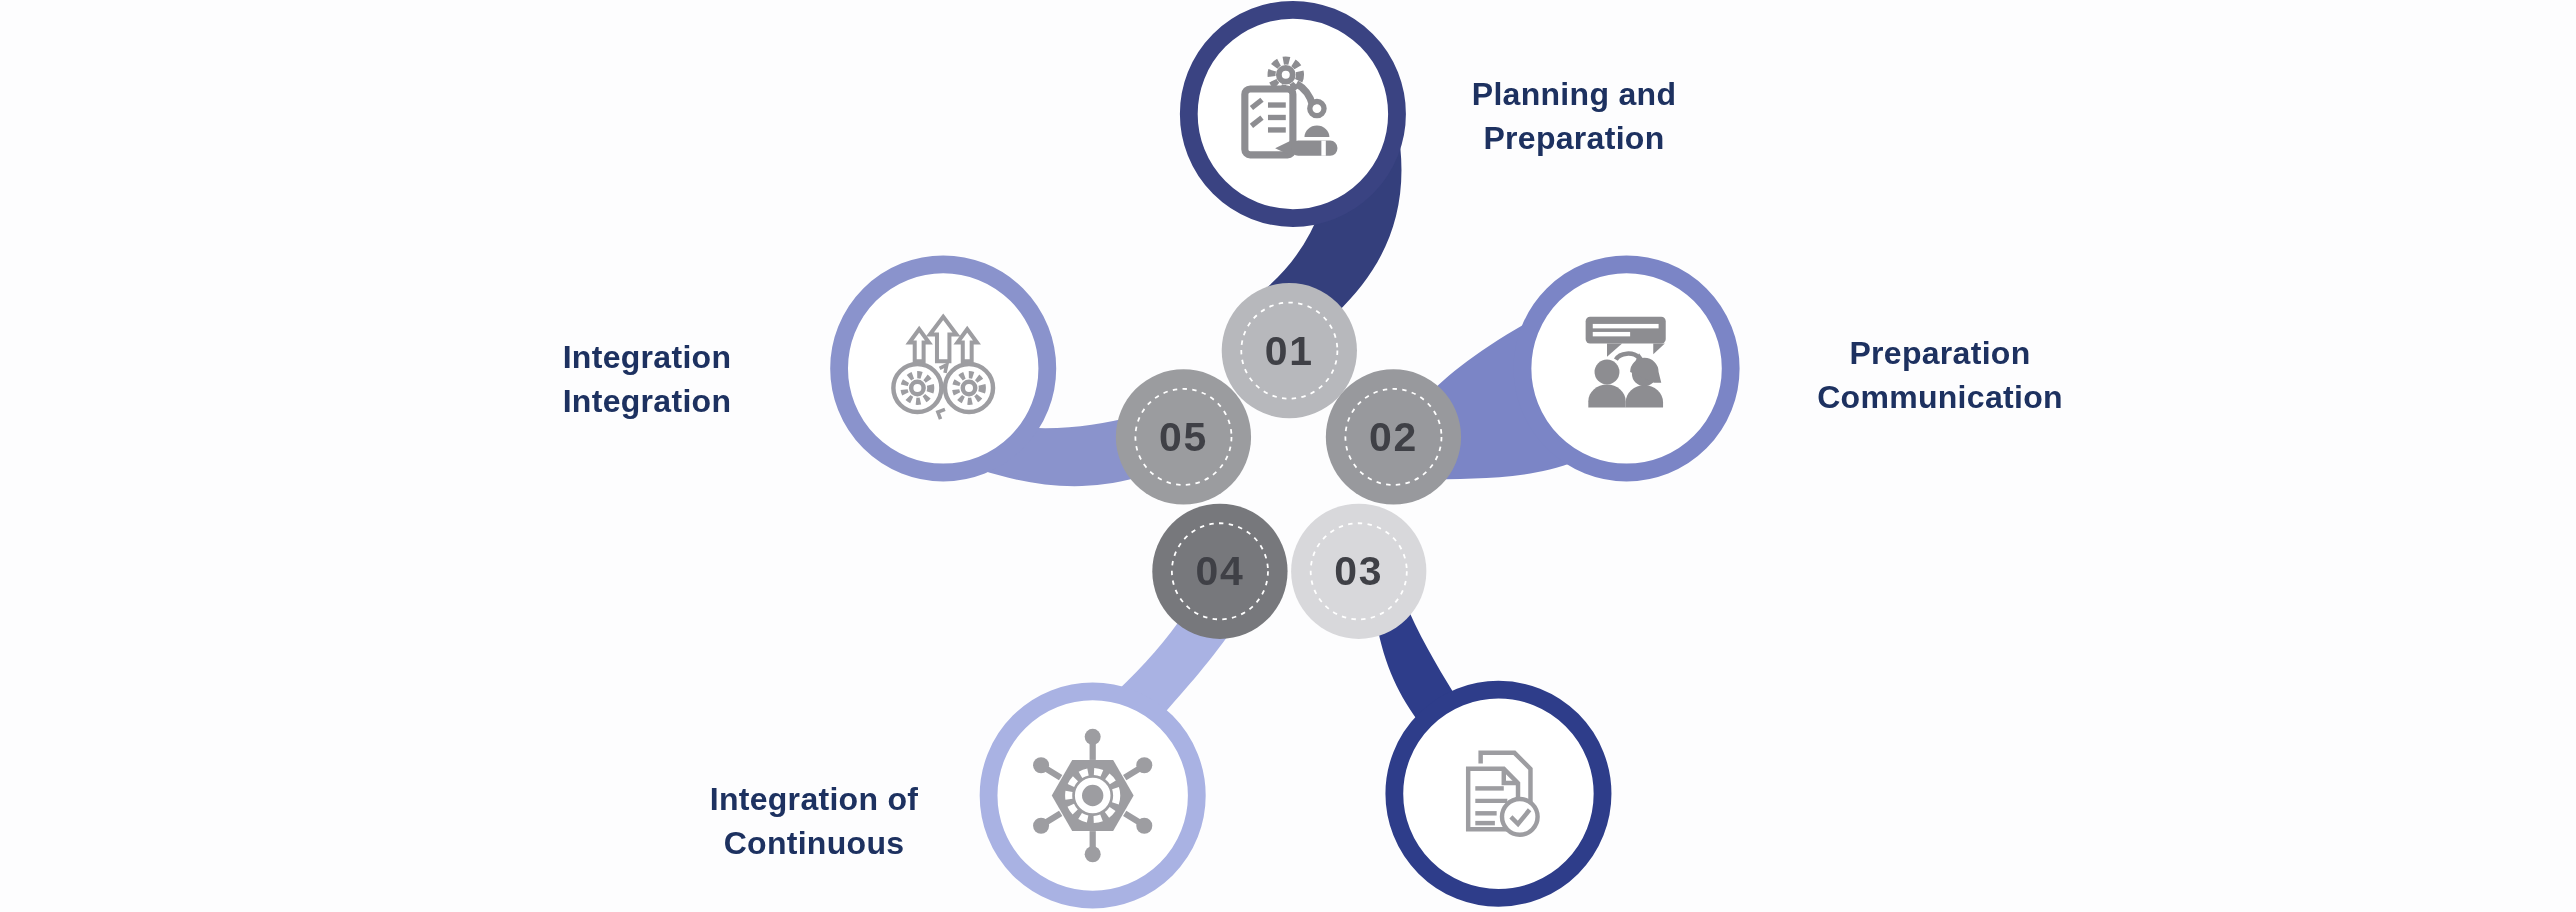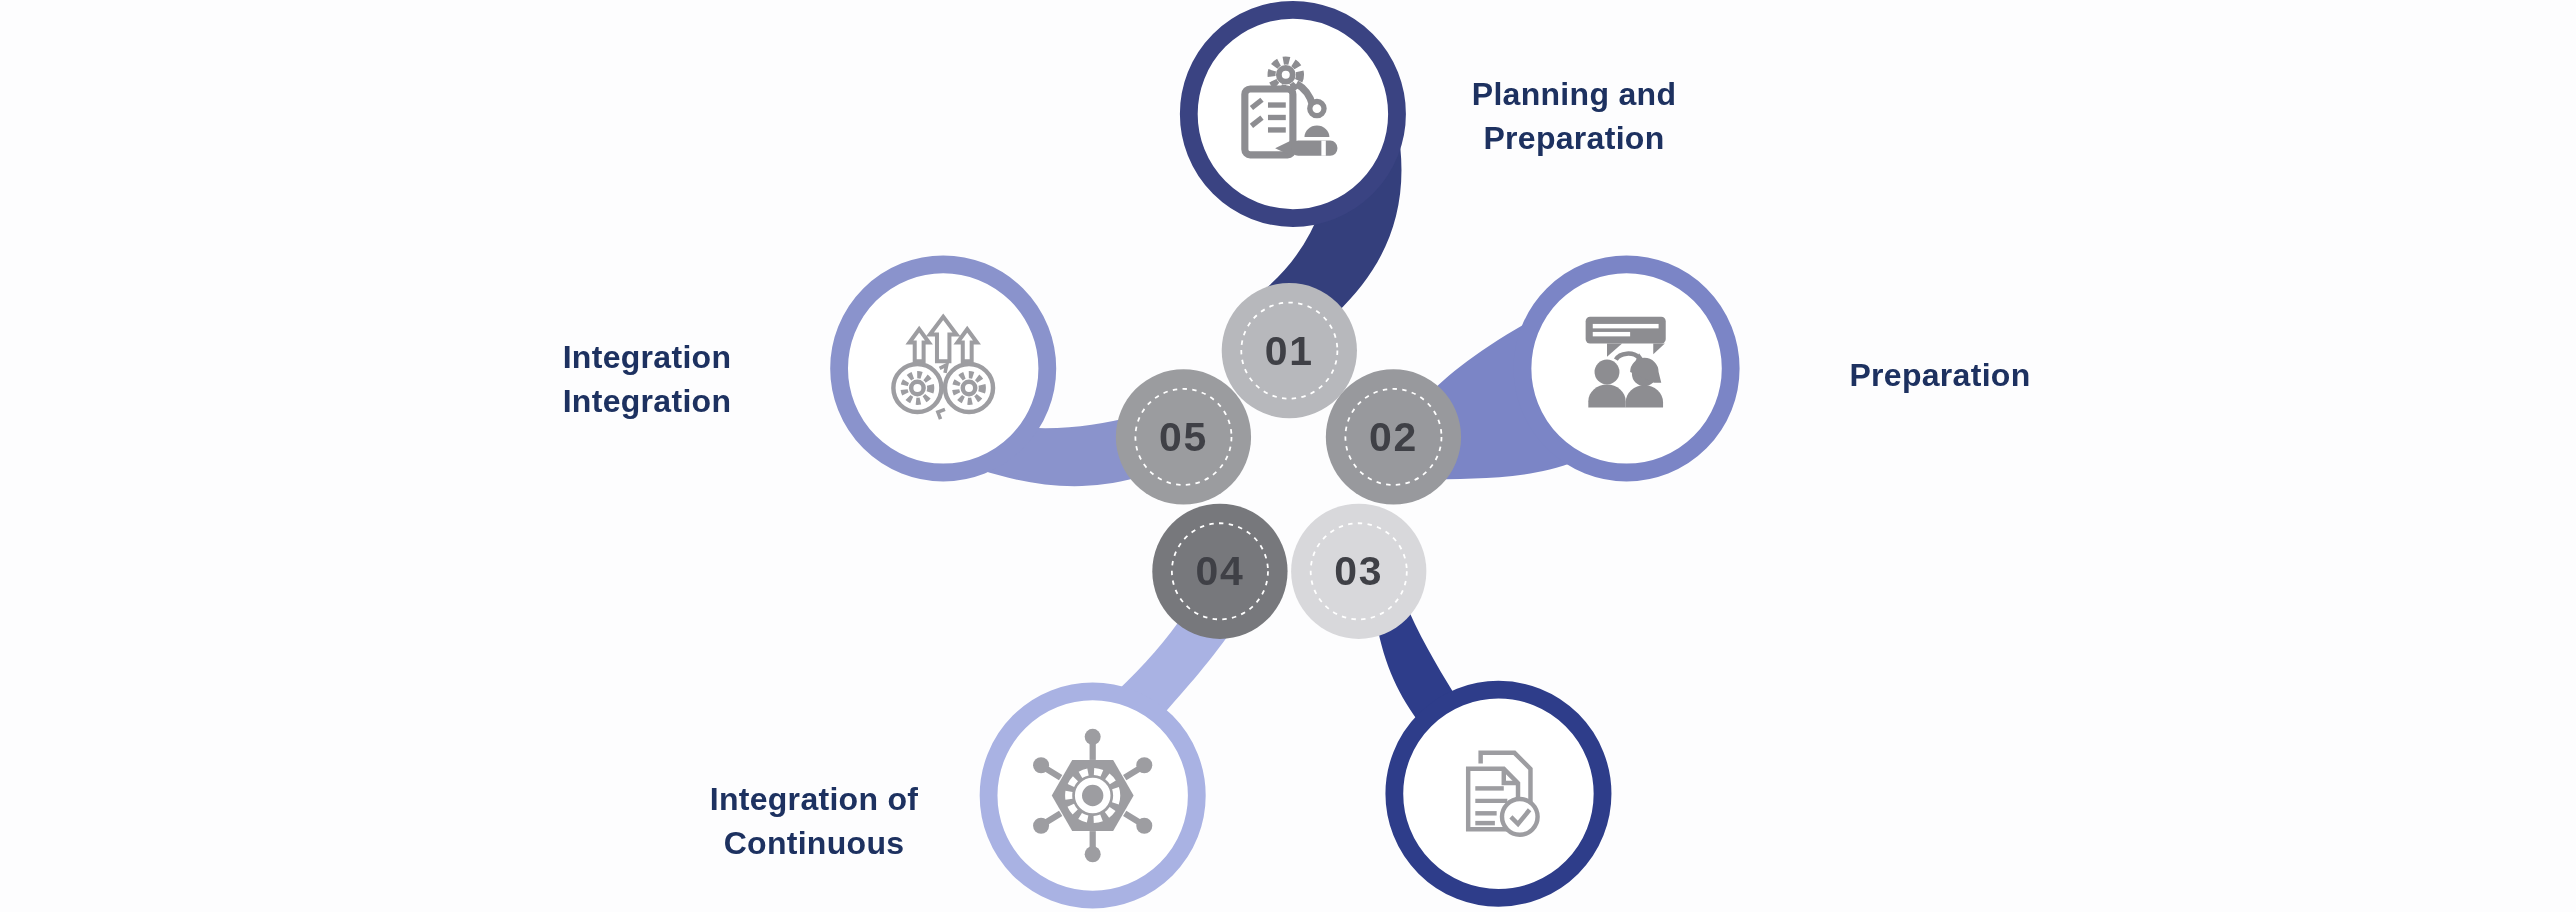--- a/index.html
+++ b/index.html
@@ -156,20 +156,21 @@
     <path d="M 2 46 l -8 3 l 3 8" stroke-width="4"></path>
   </g>
 </svg>
 
   <div class="step-label" style="left:1574px;top:116px">
     <div>Planning and</div>
     <div>Preparation</div>
   </div>
   <div class="step-label" style="left:1940px;top:375px">
     <div>Preparation</div>
+    <div>Communication</div>
   </div>
   <div class="step-label" style="left:1813px;top:821px">
   </div>
   <div class="step-label" style="left:814px;top:821px">
     <div>Integration of</div>
     <div>Continuous</div>
   </div>
   <div class="step-label" style="left:647px;top:379px">
     <div>Integration</div>
     <div>Integration</div>

